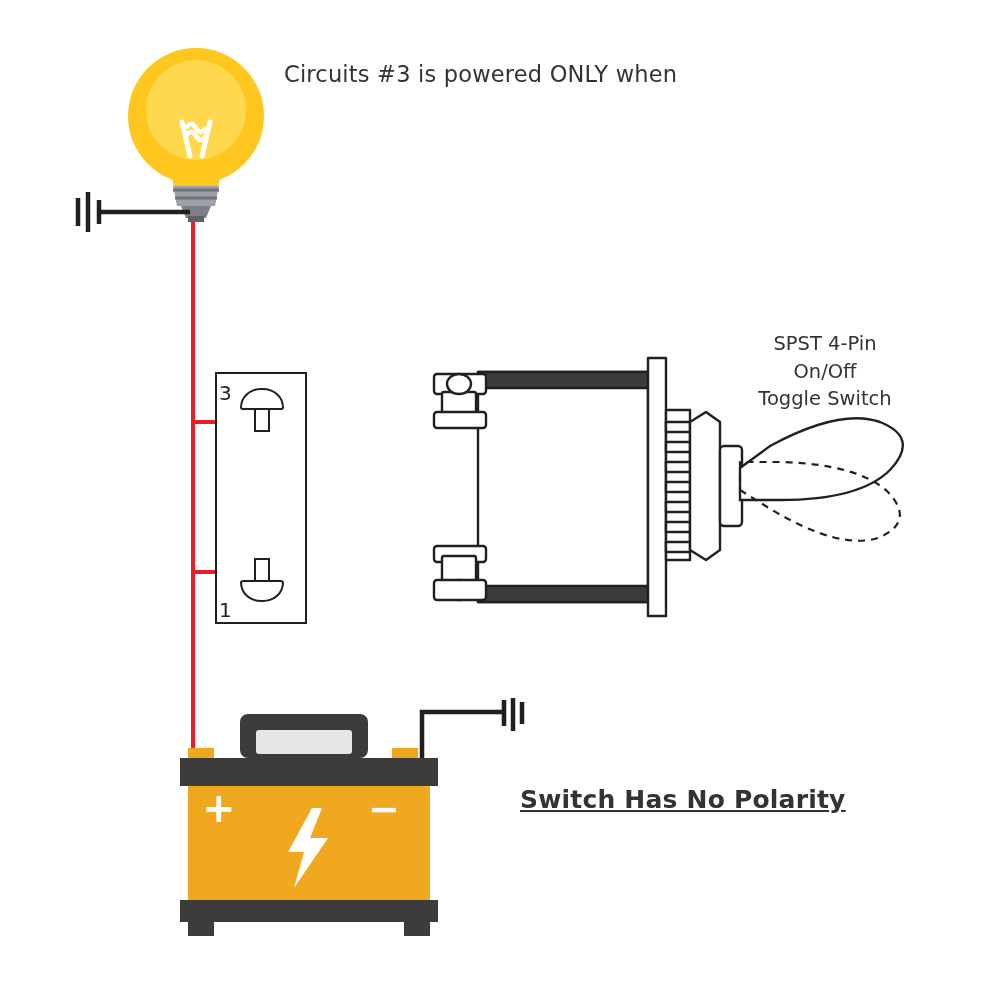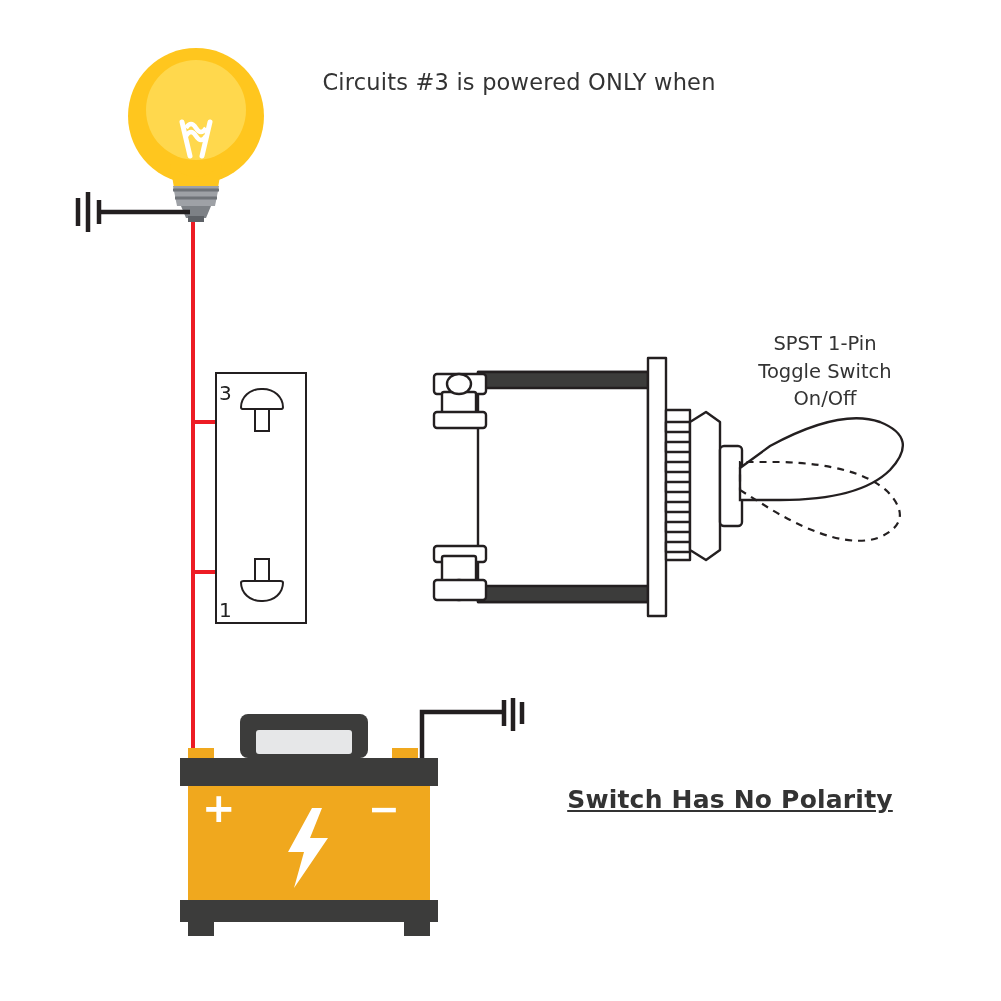--- a/index.html
+++ b/index.html
@@ -13,23 +13,22 @@
     height: 1001px;
     background: #ffffff;
     overflow: hidden;
     font-family: "DejaVu Sans", sans-serif;
   }
   .abs { position: absolute; }
 
   
   .caption-top {
     left: 284px;
-    top: 68px;
+    top: 60px;
     width: 470px;
-    text-align: center;
     font-size: 22.5px;
     color: #333333;
     line-height: 1.32;
     letter-spacing: 0.2px;
   }
   .caption-top .line2 { white-space: pre; }
   .on-word {
     color: #E0A100;
     font-weight: bold;
     text-decoration: underline;
@@ -42,21 +41,20 @@
     text-align: center;
     font-size: 19.5px;
     color: #333333;
     line-height: 1.42;
   }
 
   .polarity-block {
     left: 520px;
     top: 785px;
     width: 420px;
-    text-align: center;
     color: #333333;
   }
   .polarity-title {
     font-size: 25px;
     font-weight: bold;
     text-decoration: underline;
     letter-spacing: 0.2px;
     margin-bottom: 3px;
   }
   .polarity-body {
@@ -123,23 +121,23 @@
 </head>
 <body>
 
 <div id="stage">
 
   <div class="abs caption-top">
     <div>Circuits #3 is powered ONLY when</div>
   </div>
 
   <div class="abs switch-label">
-    <div>SPST 1-Pin</div>
+    <div>SPST 4-Pin</div>
+    <div>On/Off</div>
     <div>Toggle Switch</div>
-    <div>On/Off</div>
   </div>
 
   <div class="abs polarity-block">
     <div class="polarity-title">Switch Has No Polarity</div>
   </div>
 
   <div class="abs wire wire-v" style="left:191px; top:212px; height:212px;"></div>
   <div class="abs wire wire-h" style="left:191px; top:420px; width:63px;"></div>
 
   <div class="abs wire wire-v" style="left:191px; top:420px; height:340px;"></div>

